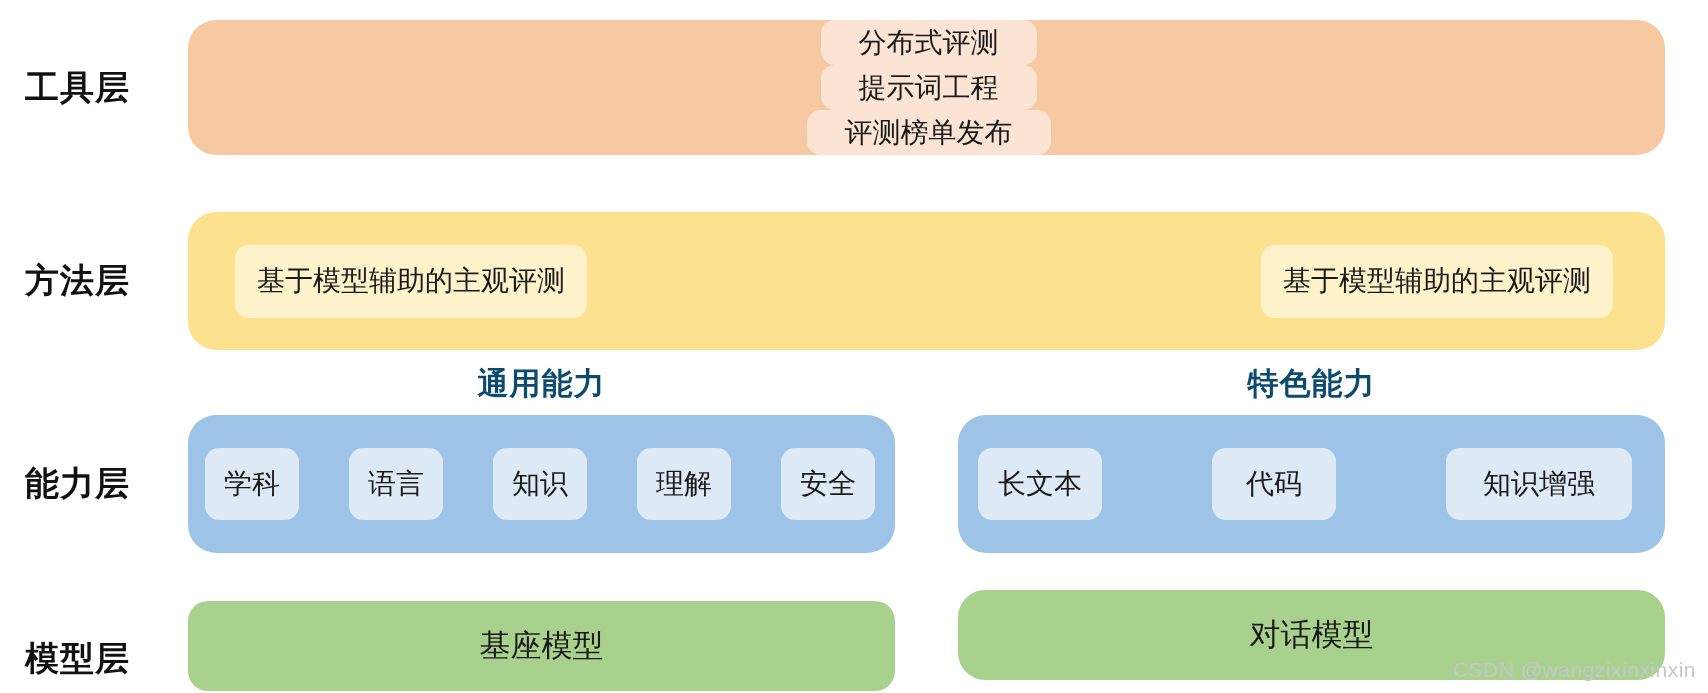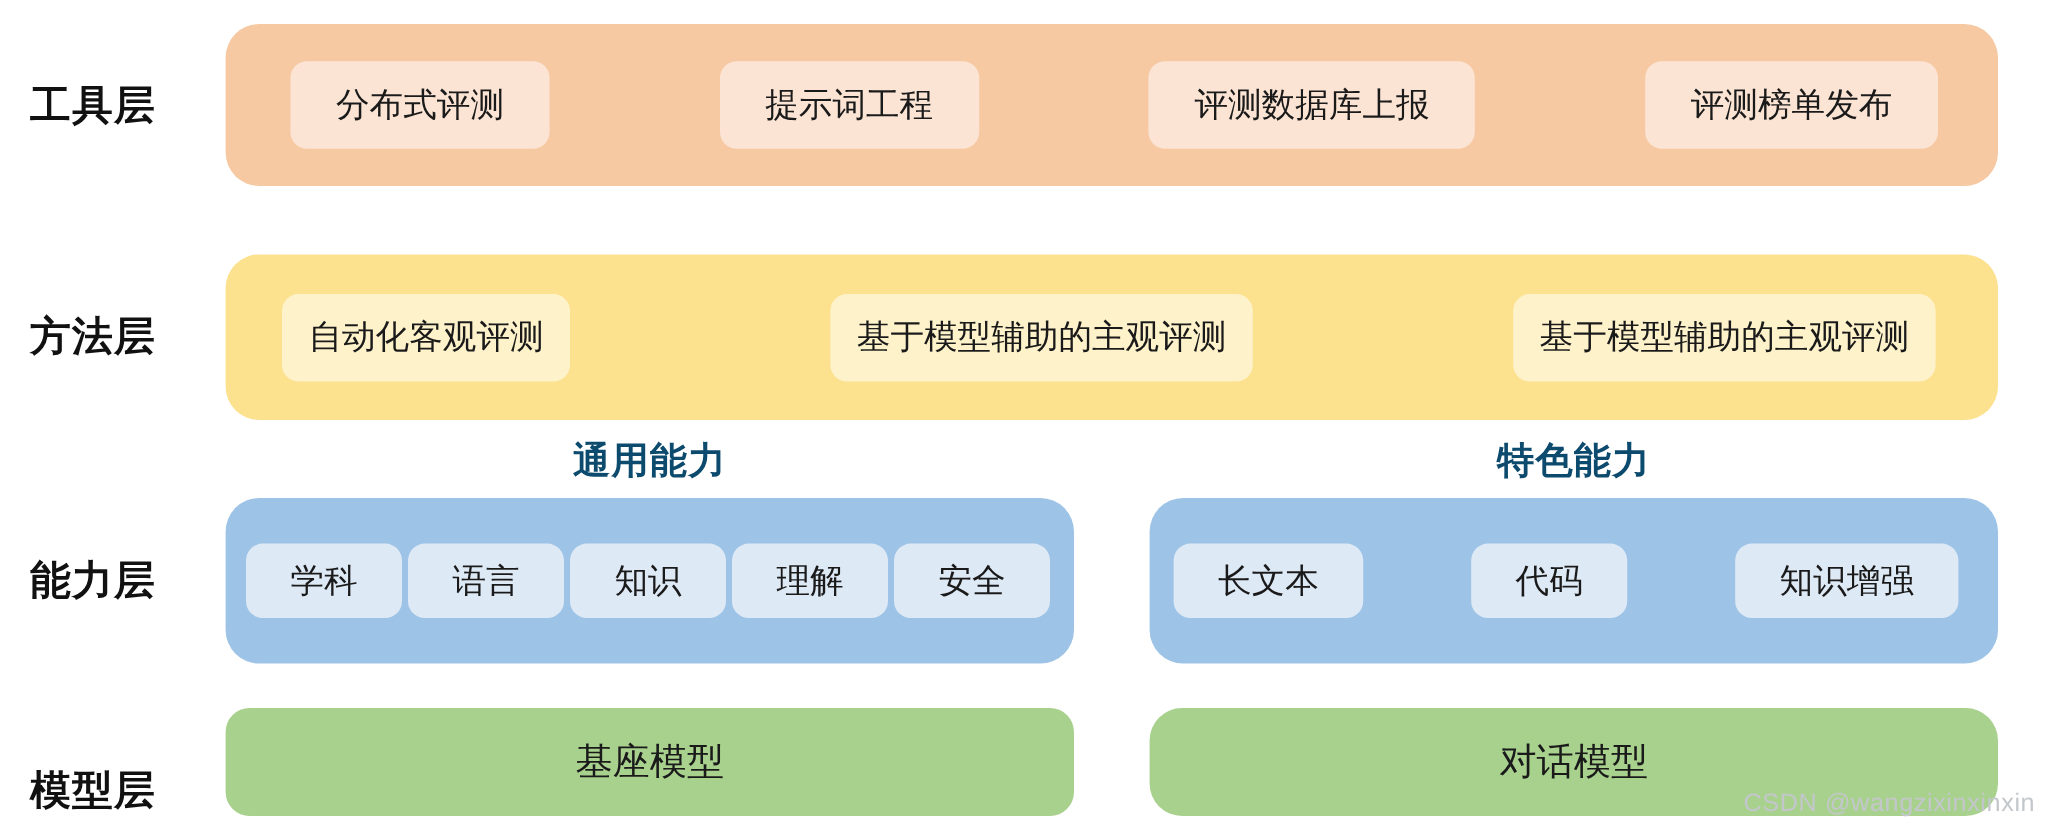--- a/index.html
+++ b/index.html
@@ -25,20 +25,21 @@
     position:absolute;
     box-sizing:border-box;
     display:flex;align-items:center;
     border-radius:28px;
   }
   .band-tool{
     left:188px;top:20px;width:1477px;height:135px;
     background:var(--c-tool_band,#F6C9A3);
     justify-content:space-between;
     padding:0 50px 0 54px;
+    flex-direction:column;
   }
   .band-method{
     left:188px;top:212px;width:1477px;height:138px;
     background:var(--c-method_band,#FCE18F);
     justify-content:space-between;
     padding:0 52px 0 47px;
   }
   .band-cap{
     top:415px;width:707px;height:138px;
     background:var(--c-capability_band,#9DC3E6);
@@ -46,33 +47,33 @@
   }
   .band-cap-left{left:188px;padding:0 20px 0 17px;}
   .band-cap-right{left:958px;padding:0 33px 0 20px;}
   .band-model{
     top:590px;width:707px;height:90px;
     background:var(--c-model_band,#A9D18E);
     border-radius:20px;
     justify-content:center;
     font-size:31px;color:#1a1a1a;
   }
-  .band-model-left{left:188px;}
+  .band-model-left{left:188px;margin-top:11px;}
   .band-model-right{left:958px;border-radius:27px;}
 
   .chip{
     box-sizing:border-box;
     display:flex;align-items:center;justify-content:center;
     height:73px;border-radius:14px;
     font-size:28px;color:#1a1a1a;
     white-space:nowrap;
   }
   .band-tool .chip{background:var(--c-tool_chip,#FBE4D4);padding:0 38px;}
   .band-method .chip{background:var(--c-method_chip,#FEF2CB);padding:0 22px;}
-  .band-cap .chip{background:var(--c-capability_chip,#DEE9F6);height:62px;padding:0 37px;min-width:94px;}
+  .band-cap .chip{background:var(--c-capability_chip,#DEE9F6);height:72px;padding:0 19px;min-width:94px;}
   .band-cap-right .chip{min-width:124px;}
   .band-cap-right .chip.wide{min-width:186px;}
 
   .cap-header{
     position:absolute;top:360px;height:48px;width:707px;
     display:flex;align-items:center;justify-content:center;
     font-weight:bold;font-size:31px;color:#0c4a6e;
     letter-spacing:1px;
   }
   .cap-header-general{left:188px;}
@@ -91,26 +92,24 @@
 <div class="canvas">
 
   <div class="row-label lbl-tool">工具层</div>
   <div class="row-label lbl-method">方法层</div>
   <div class="row-label lbl-cap">能力层</div>
   <div class="row-label lbl-model">模型层</div>
 
   <div class="band band-tool">
     <div class="chip">分布式评测</div>
     <div class="chip">提示词工程</div>
-    <div class="chip">评测数据库上报</div>
     <div class="chip">评测榜单发布</div>
   </div>
 
   <div class="band band-method">
-    <div class="chip">自动化客观评测</div>
     <div class="chip">基于模型辅助的主观评测</div>
     <div class="chip">基于模型辅助的主观评测</div>
   </div>
 
   <div class="cap-header cap-header-general">通用能力</div>
   <div class="cap-header cap-header-special">特色能力</div>
 
   <div class="band band-cap band-cap-left">
     <div class="chip">学科</div>
     <div class="chip">语言</div>

